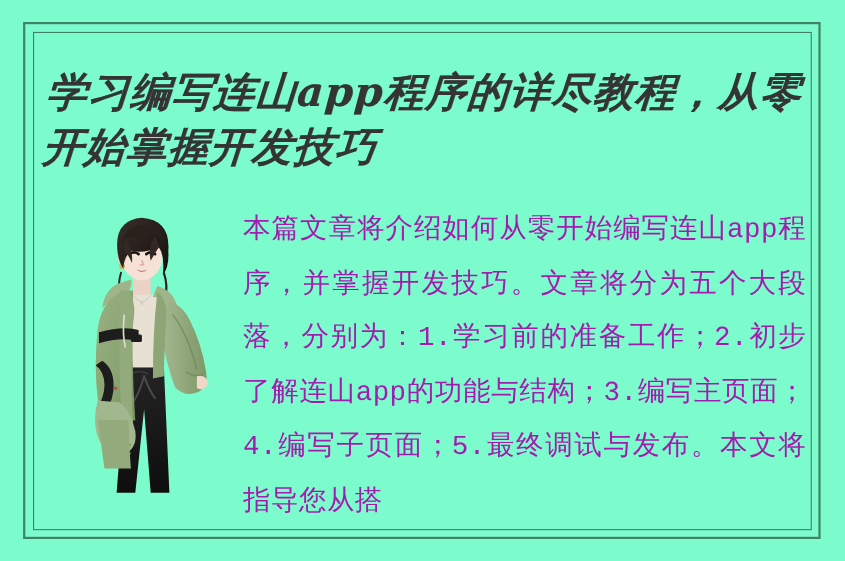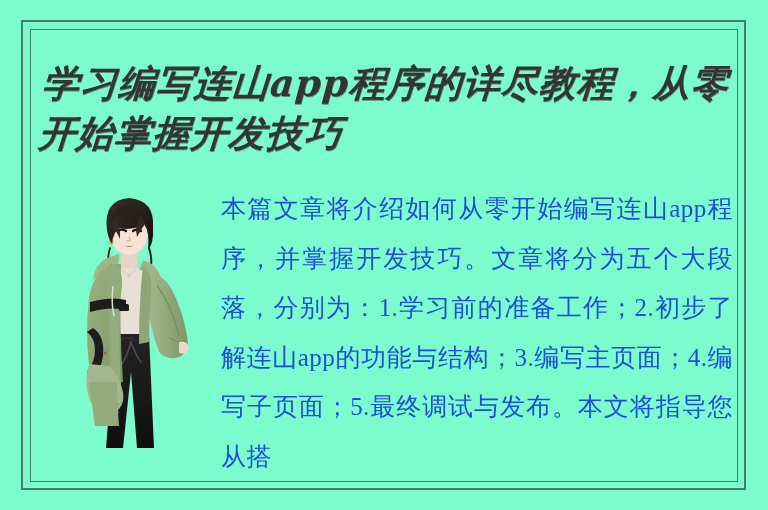--- a/index.html
+++ b/index.html
@@ -76,22 +76,22 @@
   .photo svg { display: block; }
 
   
   .body-text {
     position: absolute;
     left: 221px;
     top: 184px;
     width: 512px;
     height: 300px;
     overflow: hidden;
-    color: #1d4ed8;
-    font-family: Liberation Serif, serif;
+    color: #a21caf;
+    font-family: Liberation Mono, monospace;
     font-size: 25px;
     line-height: 49.5px;
     letter-spacing: 0.4px;
     text-align: justify;
     text-justify: inter-character;
     word-break: break-all;
   }
 </style>
 </head>
 <body>

